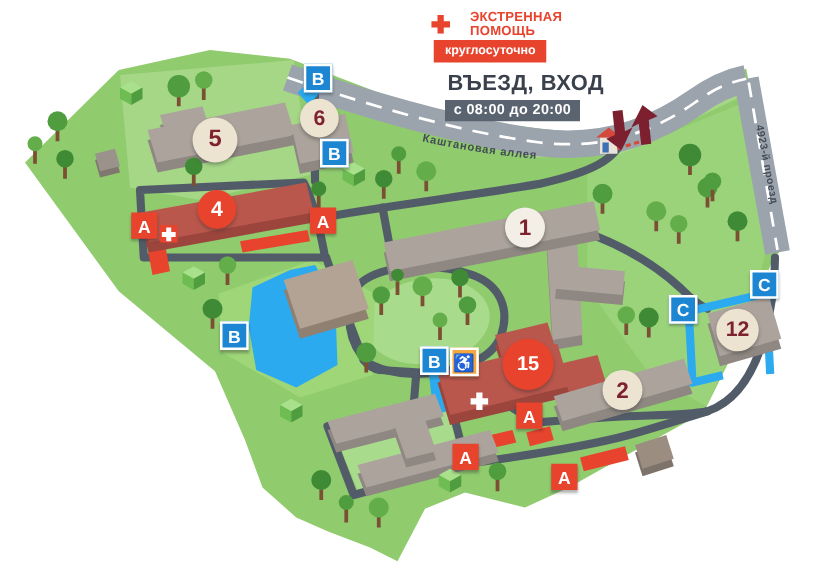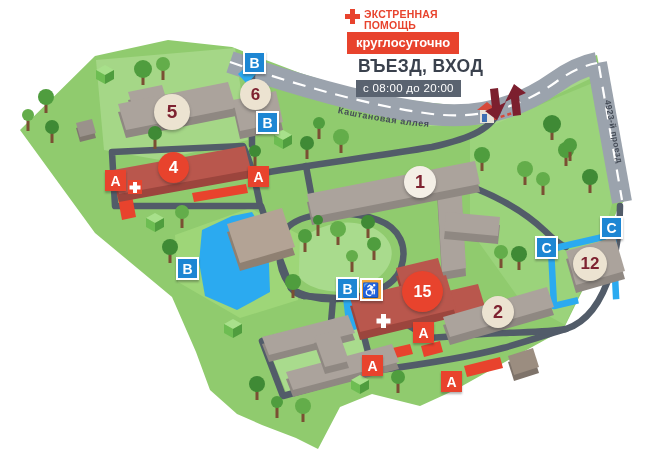--- a/index.html
+++ b/index.html
@@ -1,25 +1,25 @@
 <!DOCTYPE html>
 <html><head>
 <meta charset="utf-8">
 <style>
   html,body{margin:0;padding:0;background:#fff;}
   .stage{position:relative;width:650px;height:461px;background:#ffffff;overflow:hidden;
          font-family:"Liberation Sans",sans-serif;}
   svg.map{position:absolute;left:0;top:0;}
   
-  .hdr-em{position:absolute;left:345px;top:9px;display:flex;gap:4px;align-items:flex-start;}
+  .hdr-em{position:absolute;left:345px;top:9px;display:flex;gap:16px;align-items:flex-end;}
   .hdr-em .emtext{color:#e8432d;font-weight:bold;font-size:10.5px;line-height:1.08;letter-spacing:.2px;}
   .box-red{position:absolute;left:347px;top:32px;background:#e8432d;color:#fff;font-weight:bold;
-           font-size:13px;padding:3px 9px 4px 9px;}
+           font-size:10px;padding:3px 9px 4px 9px;}
   .entrance{position:absolute;left:358px;top:56px;color:#3a414d;font-weight:bold;font-size:17.5px;letter-spacing:.4px;}
-  .hours{position:absolute;left:356px;top:80px;background:#5a6370;color:#fff;font-weight:normal;
+  .hours{position:absolute;left:356px;top:80px;background:#5a6370;color:#fff;font-weight:bold;
          font-size:11.5px;padding:2px 7px 3px 7px;letter-spacing:.3px;}
   .kpp{position:absolute;left:472px;top:45px;width:52px;height:52px;border-radius:50%;
        background:#8e2a43;color:#fff;font-weight:bold;font-size:14.5px;display:flex;
        align-items:center;justify-content:center;box-shadow:0 2px 3px rgba(60,40,40,.3);}
   
   .bcircle{position:absolute;border-radius:50%;display:flex;align-items:center;justify-content:center;
            font-weight:bold;box-shadow:0 2px 3px rgba(40,40,40,.35);}
   .beige{background:#ece3d1;color:#7e2230;}
   .cream{background:#f4efe6;color:#7e2230;}
   .redc{background:#e8432d;color:#fff;}

